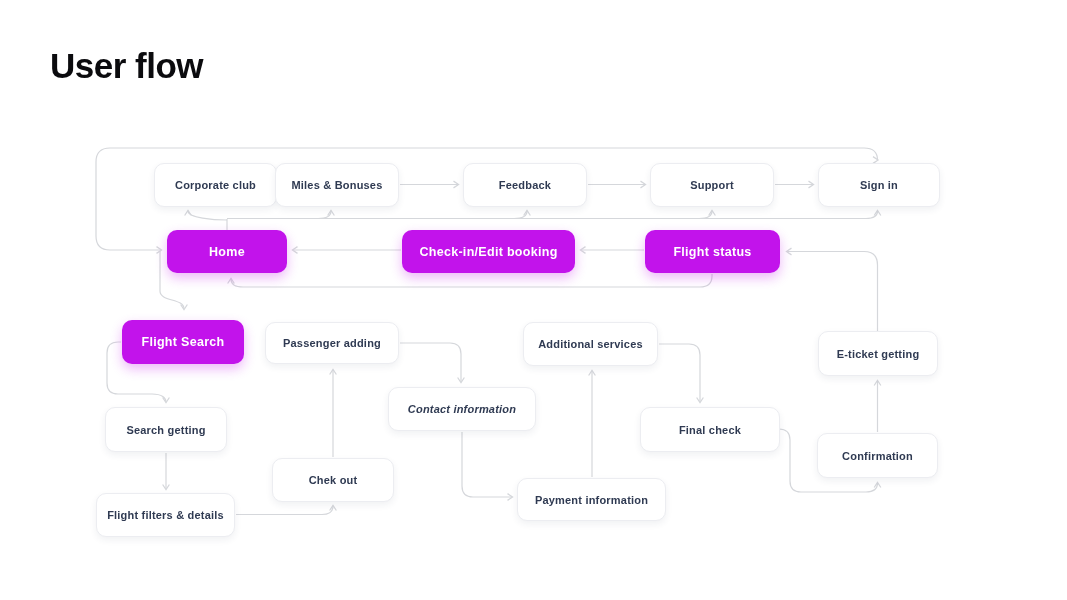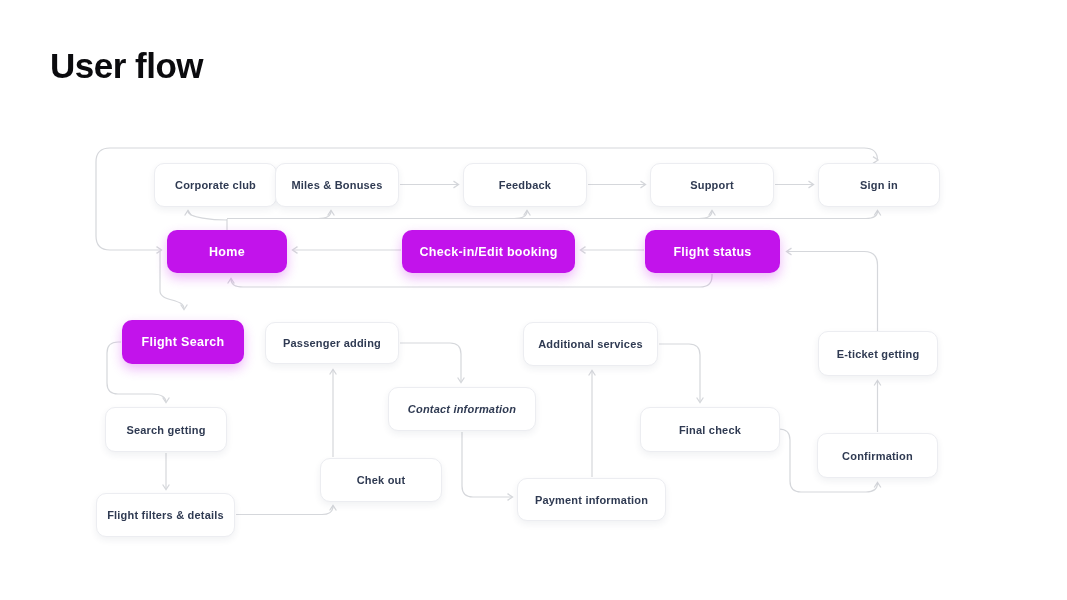--- a/index.html
+++ b/index.html
@@ -104,17 +104,17 @@
   <div class="node primary" style="left:122px;top:320px;width:122px;height:44px;">Flight Search</div>
   <div class="node" style="left:265px;top:322px;width:134px;height:42px;">Passenger adding</div>
   <div class="node" style="left:523px;top:322px;width:135px;height:44px;">Additional services</div>
   <div class="node" style="left:818px;top:331px;width:120px;height:45px;">E-ticket getting</div>
 
   <div class="node" style="left:105px;top:407px;width:122px;height:45px;">Search getting</div>
   <div class="node" style="left:388px;top:387px;width:148px;height:44px;font-style:italic;">Contact information</div>
   <div class="node" style="left:640px;top:407px;width:140px;height:45px;">Final check</div>
   <div class="node" style="left:817px;top:433px;width:121px;height:45px;">Confirmation</div>
 
-  <div class="node" style="left:272px;top:458px;width:122px;height:44px;margin-left:48px;">Chek out</div>
+  <div class="node" style="left:272px;top:458px;width:122px;height:44px;">Chek out</div>
   <div class="node" style="left:517px;top:478px;width:149px;height:43px;">Payment information</div>
   <div class="node" style="left:96px;top:493px;width:139px;height:44px;">Flight filters &amp; details</div>
 
 </div>
 
 </body></html>

